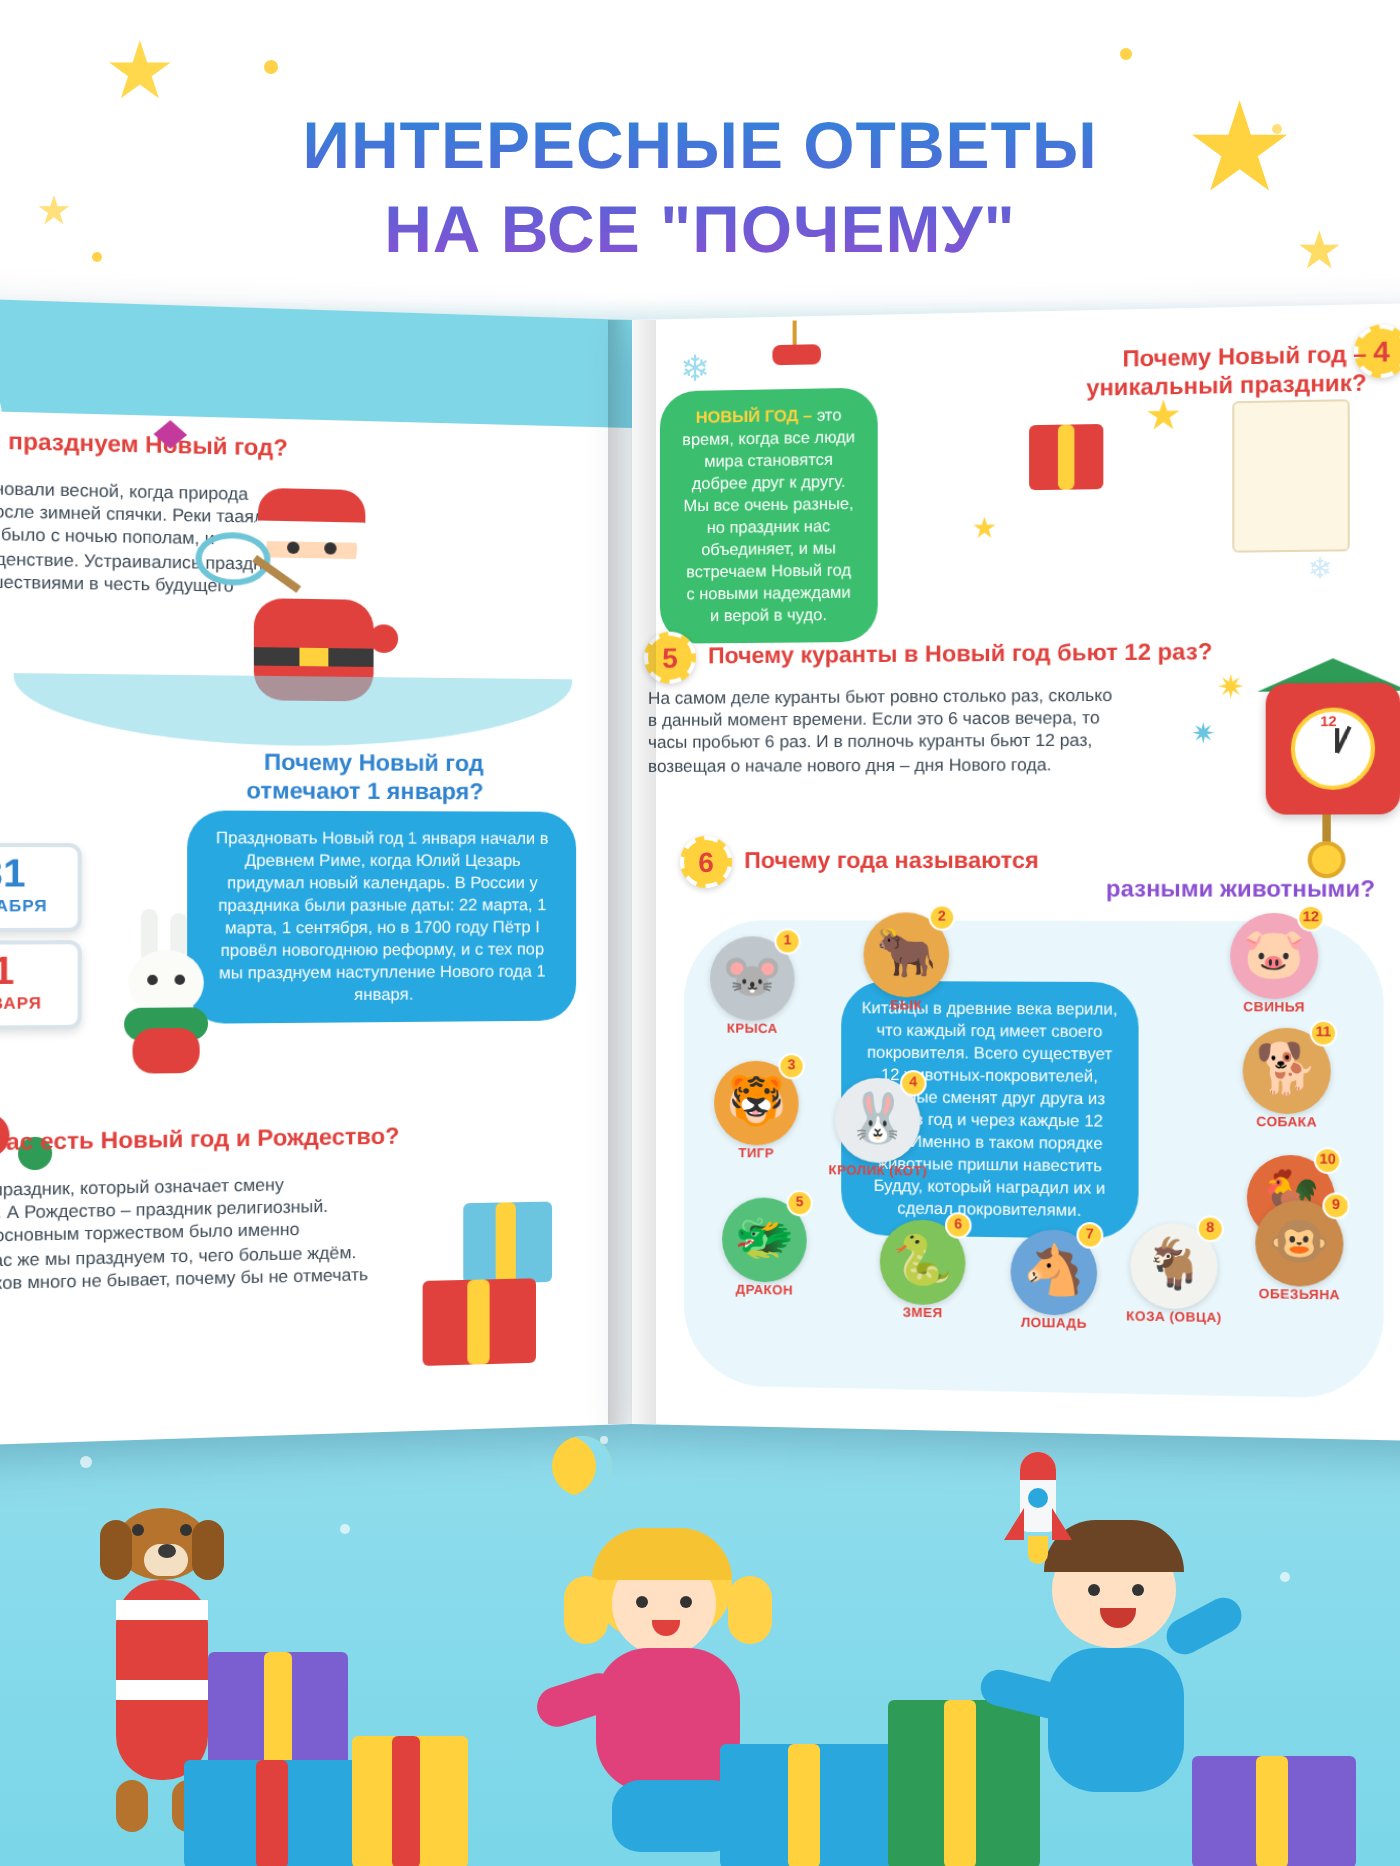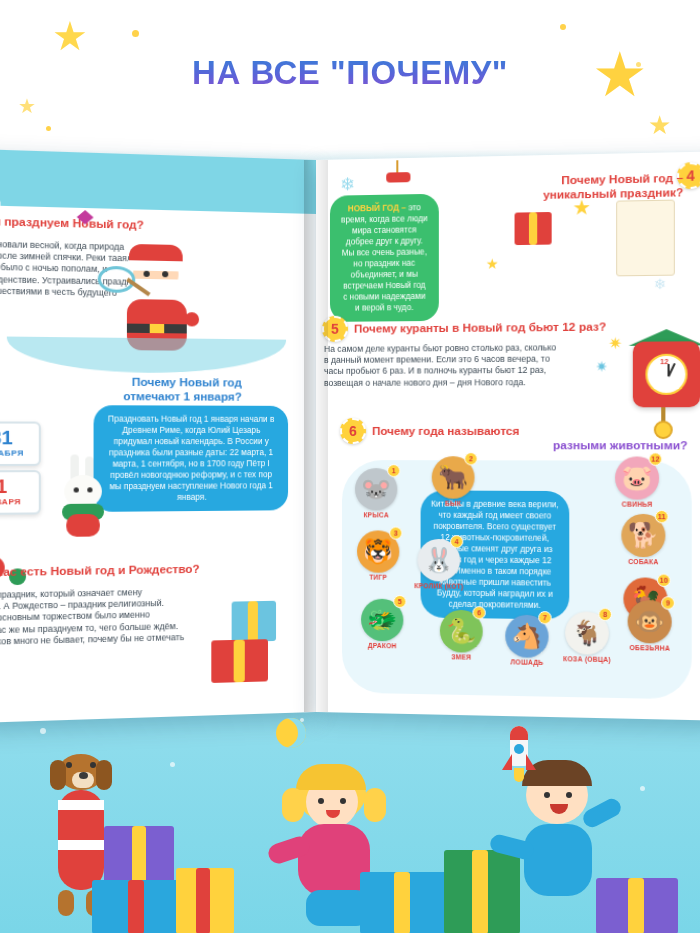--- a/index.html
+++ b/index.html
@@ -210,20 +210,21 @@
     <div class="star s1">★</div>
     <div class="star s2">★</div>
     <div class="star s3">★</div>
     <div class="star s4">★</div>
     <div class="dotc" style="left:132px;top:30px;width:7px;height:7px;background:#ffd24a;"></div>
     <div class="dotc" style="left:560px;top:24px;width:6px;height:6px;background:#ffd24a;"></div>
     <div class="dotc" style="left:636px;top:62px;width:5px;height:5px;background:#ffe07a;"></div>
     <div class="dotc" style="left:46px;top:126px;width:5px;height:5px;background:#ffd24a;"></div>
 
     <div id="title">
+      <span>ИНТЕРЕСНЫЕ ОТВЕТЫ</span>
       <span class="l2">НА ВСЕ "ПОЧЕМУ"</span>
     </div>
   </div>
 
   <div id="book">
 
     <div class="page-sheet" id="left-page">
       <div class="pg">
         <div class="wave-band"></div>
 

